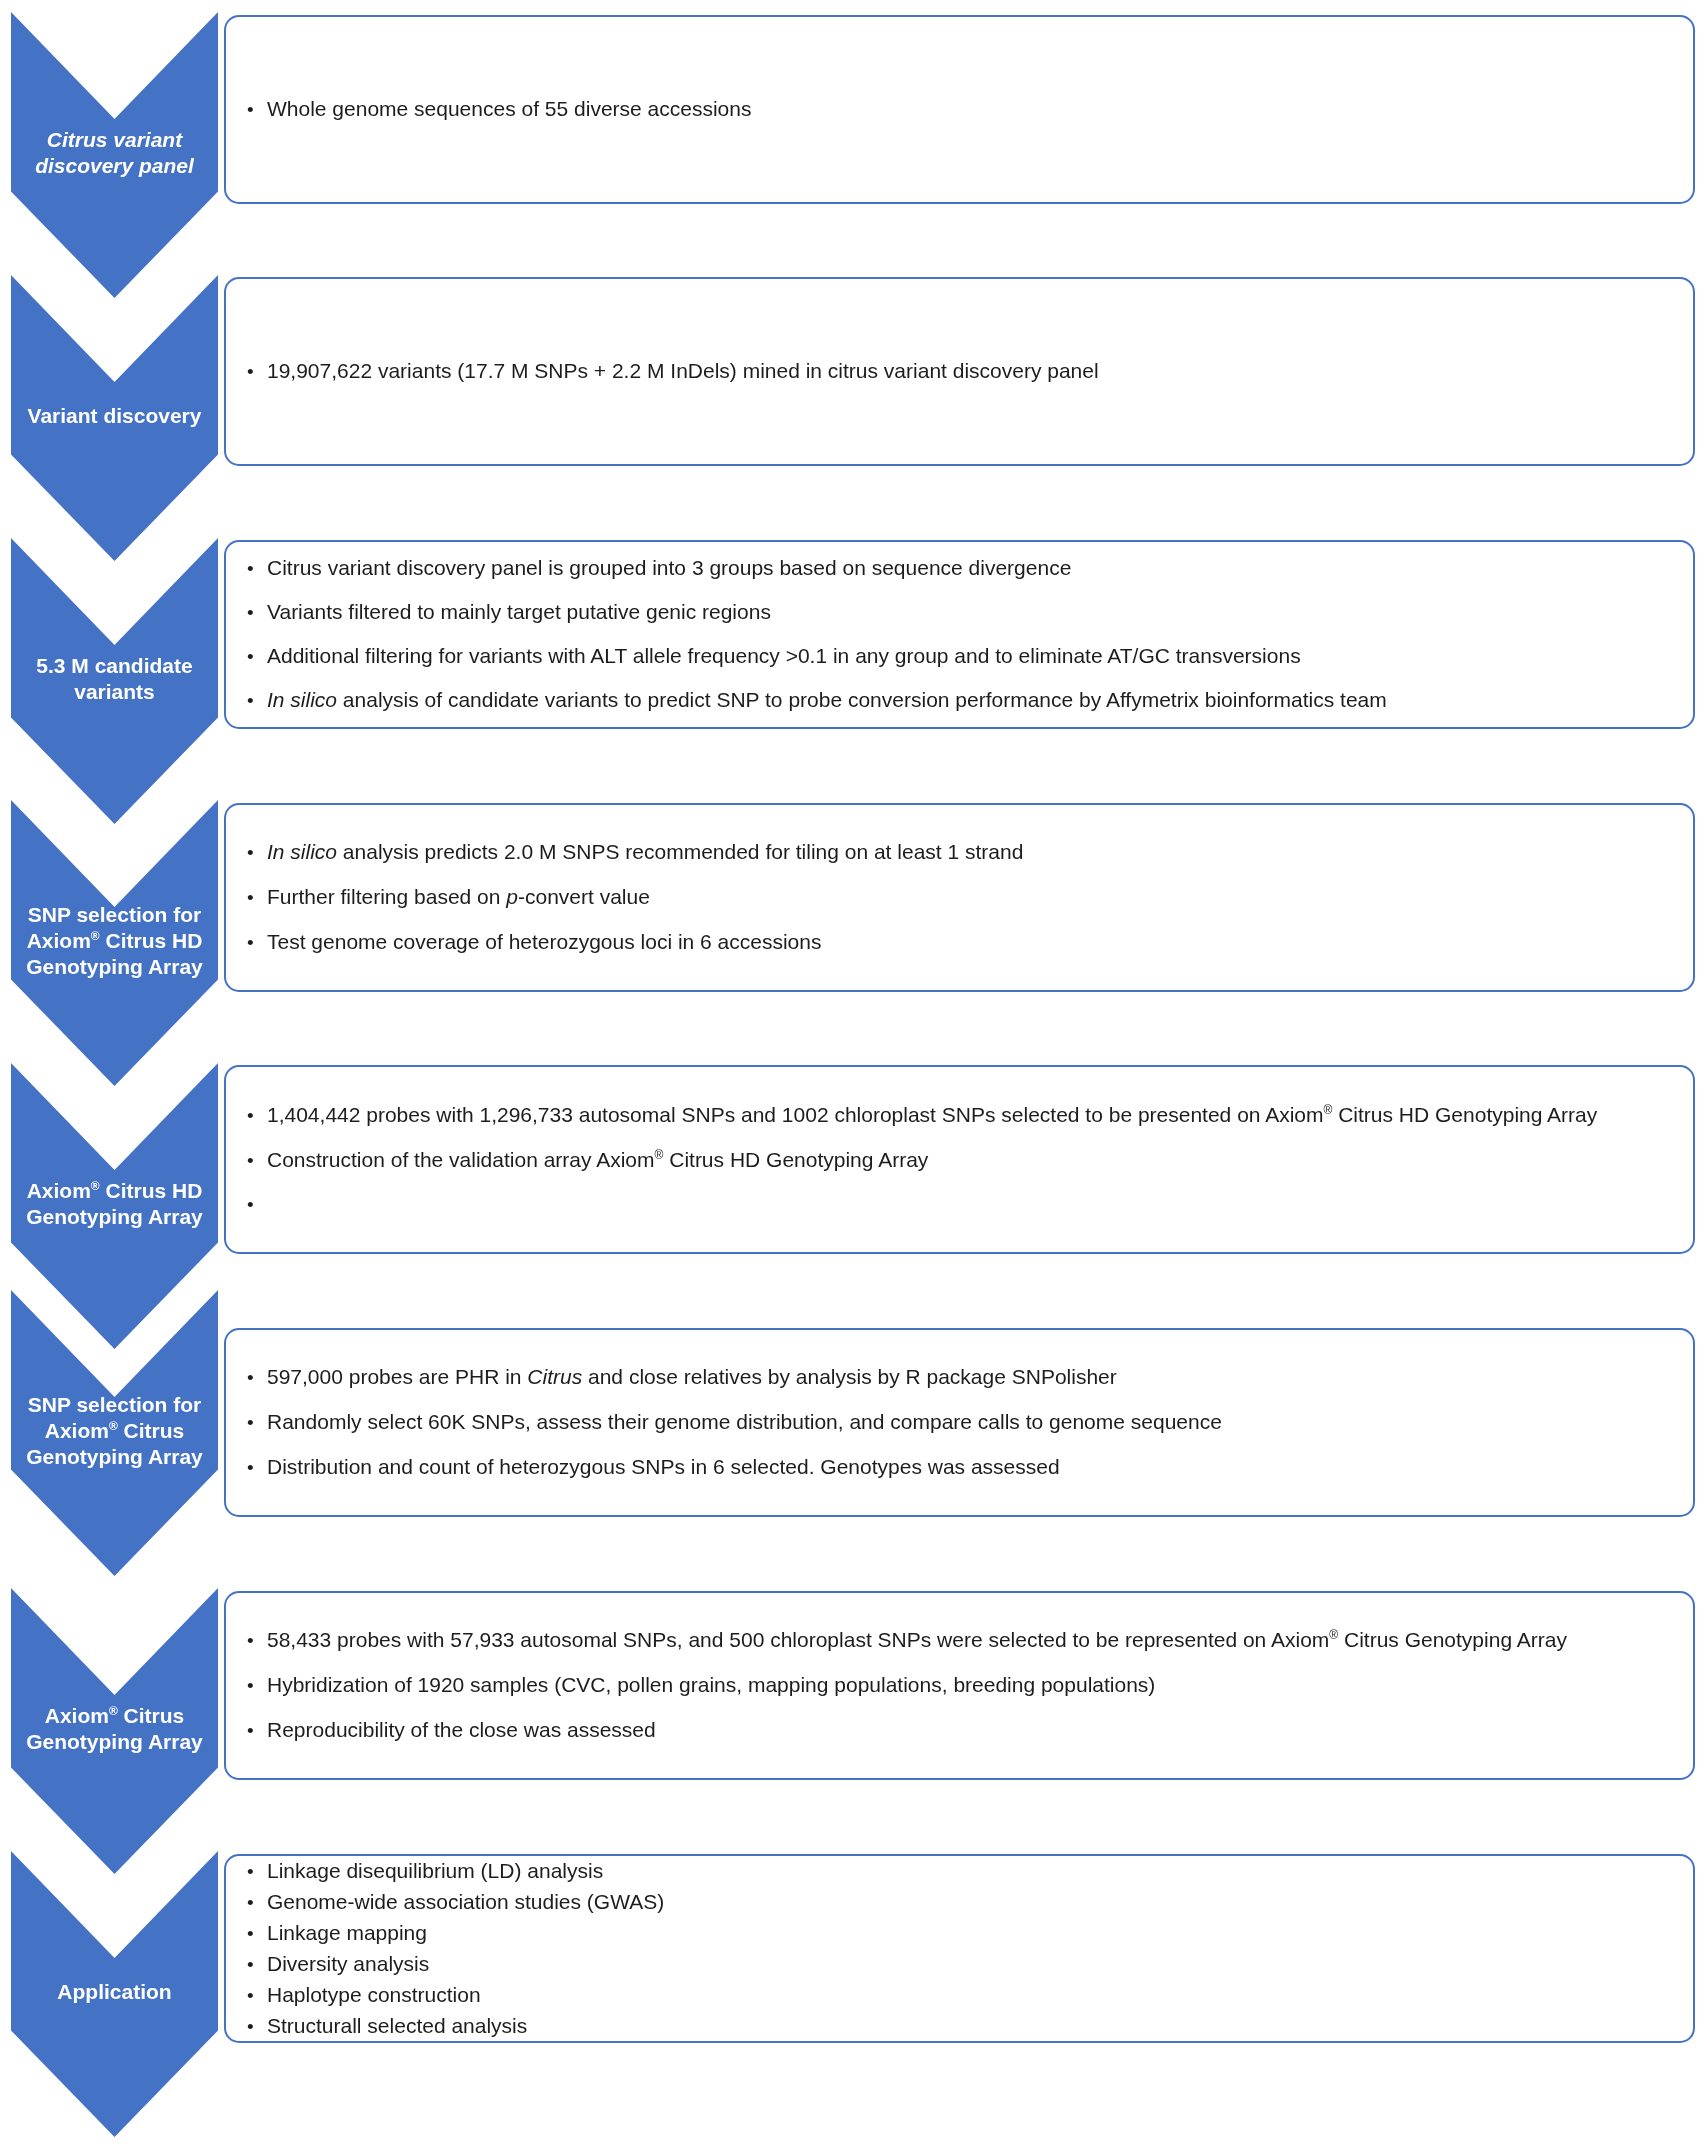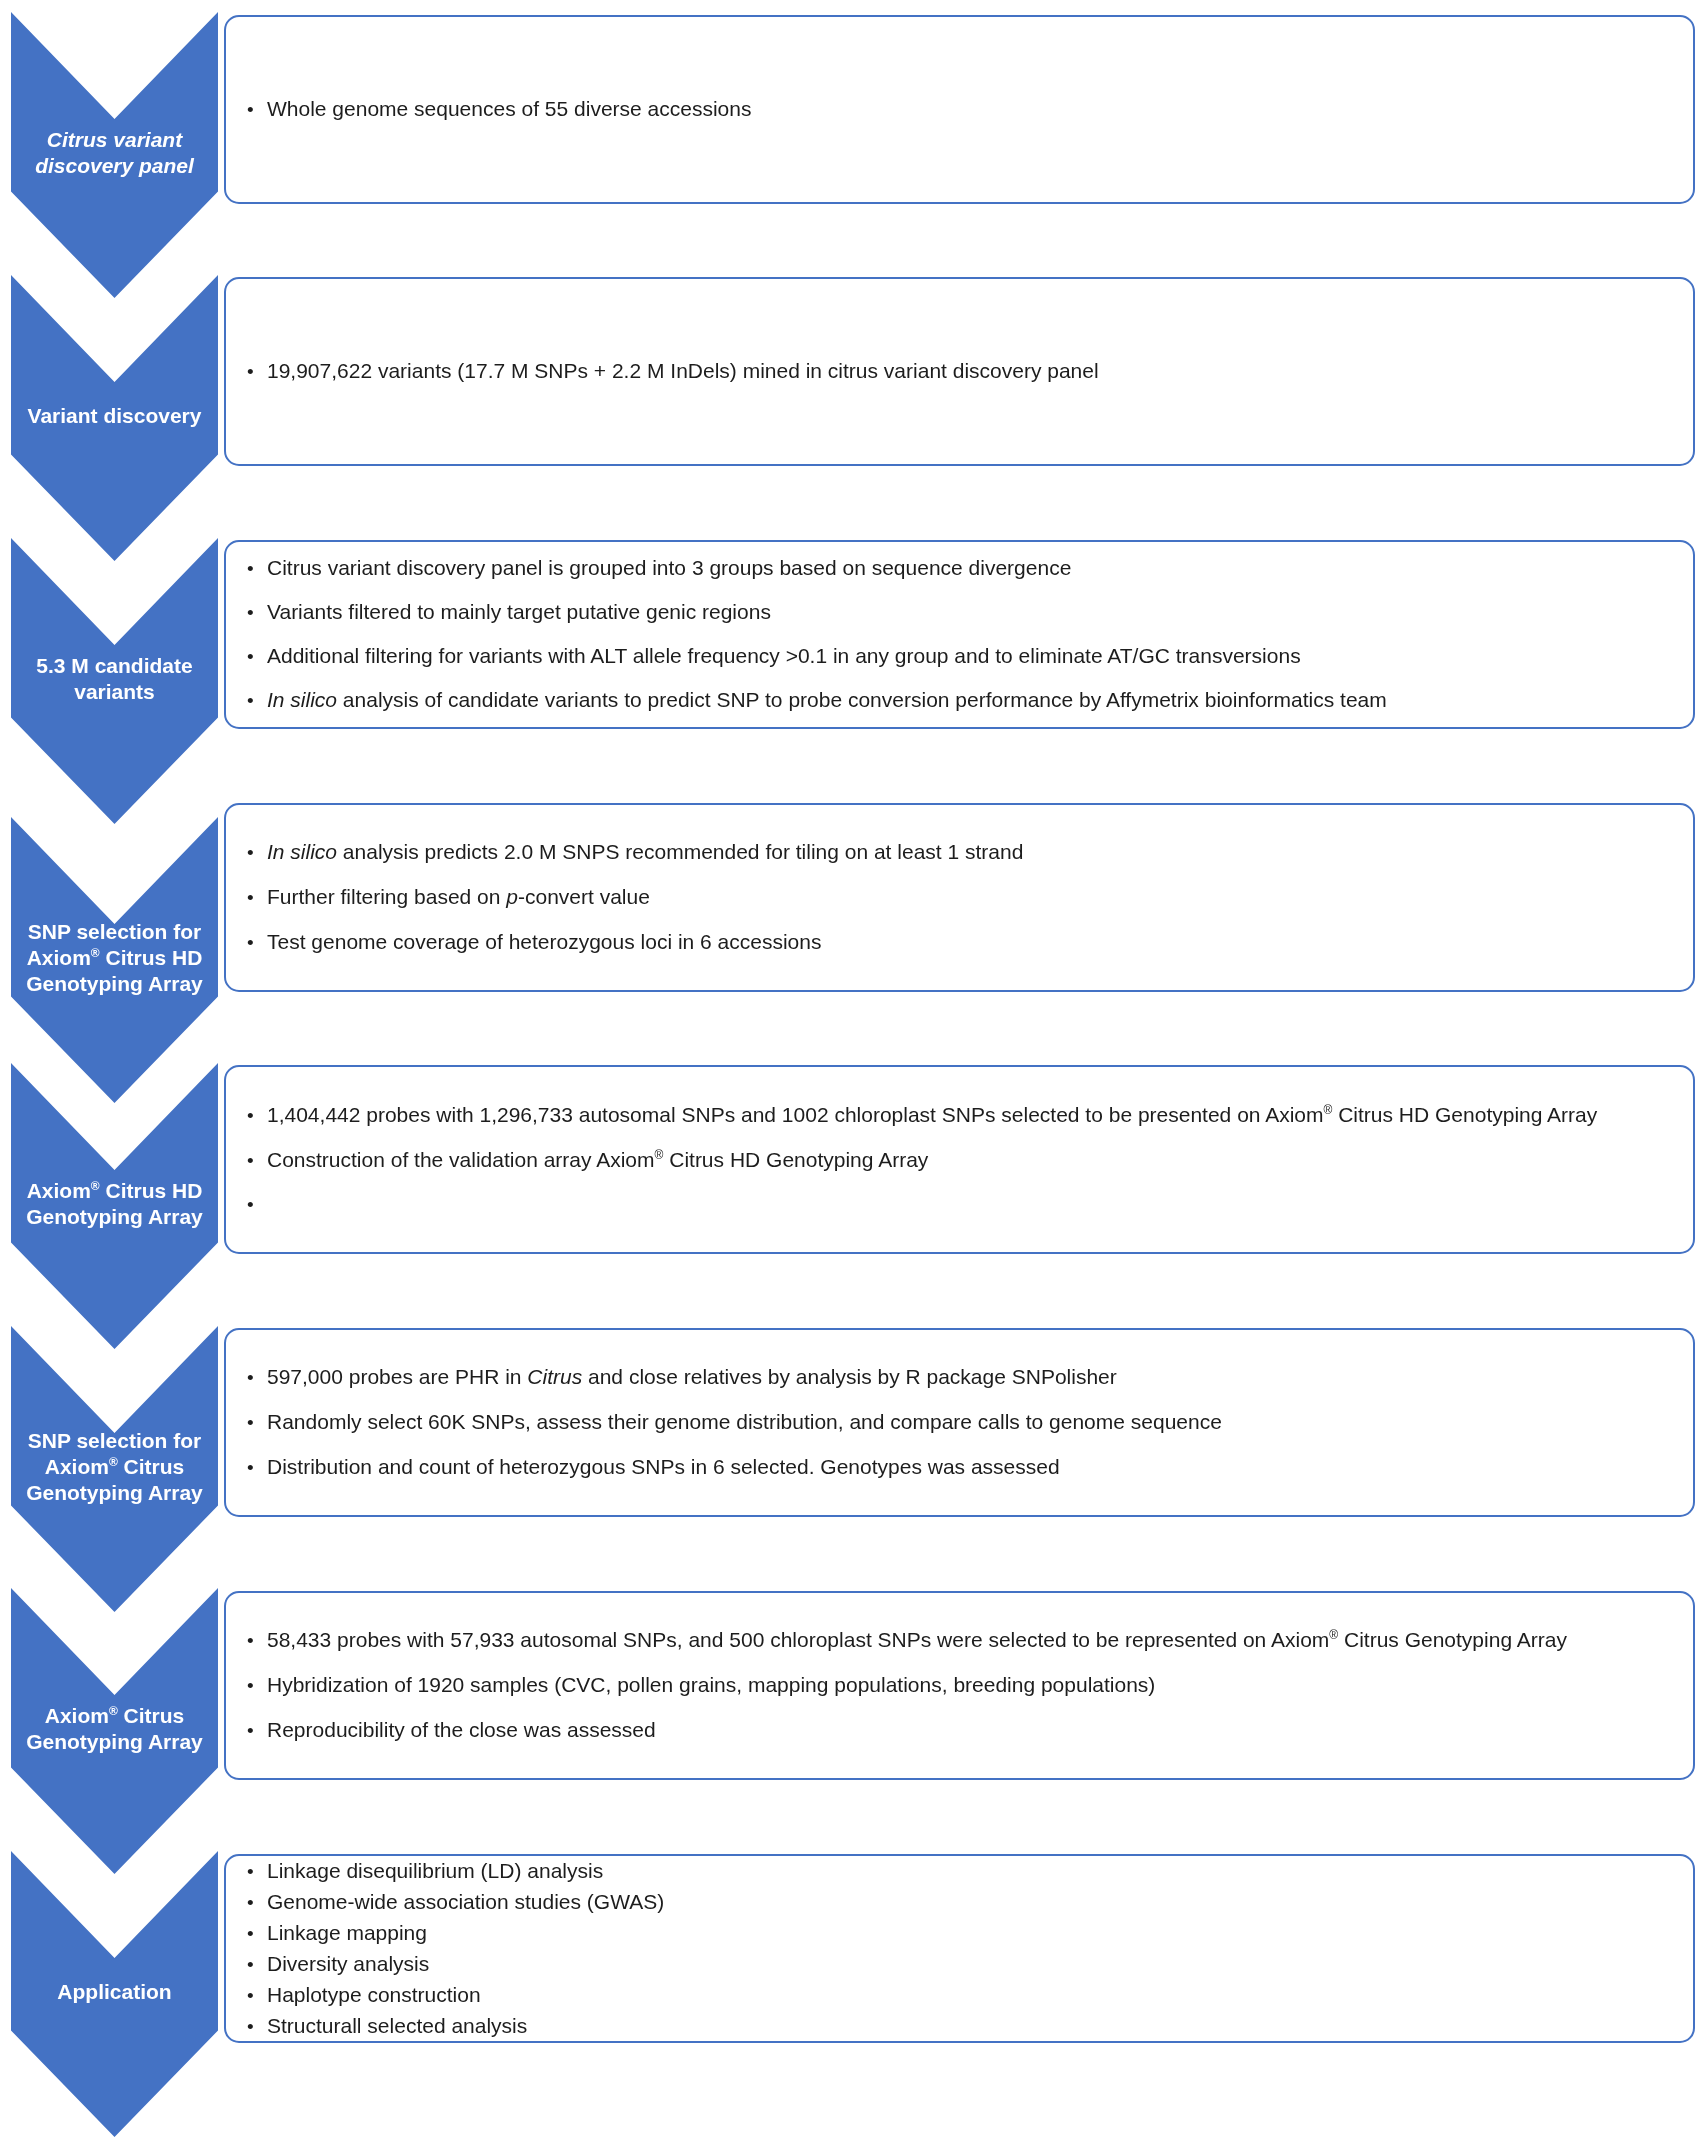--- a/index.html
+++ b/index.html
@@ -136,21 +136,21 @@
           <li class="bullet-item">
             <span class="bullet-dot">•</span>
             <span class="bullet-text"><span>Additional filtering for variants with ALT allele frequency &gt;0.1 in any group and to eliminate AT/GC transversions</span></span>
           </li>
           <li class="bullet-item">
             <span class="bullet-dot">•</span>
             <span class="bullet-text"><i>In silico</i><span> analysis of candidate variants to predict SNP to probe conversion performance by Affymetrix bioinformatics team</span></span>
           </li>
         </ul>
       </div>
-      <div class="step-chevron" style="top: 817px;">
+      <div class="step-chevron" style="top: 800px;">
         <svg viewBox="0 0 420 580" preserveAspectRatio="none">
           <polygon points="0,0 210,217 420,0 420,364 210,580 0,364" fill="#4472c4"></polygon>
         </svg>
         <div class="step-label">
           <div><span>SNP selection for Axiom</span><sup>®</sup><span> Citrus HD Genotyping Array</span></div>
         </div>
       </div>
       <div class="step-box gap-lg" style="top: 803px; color: rgb(29, 29, 29);">
         <ul class="bullet-list">
           <li class="bullet-item">
@@ -183,21 +183,21 @@
           </li>
           <li class="bullet-item">
             <span class="bullet-dot">•</span>
             <span class="bullet-text"><span>Construction of the validation array Axiom</span><sup>®</sup><span> Citrus HD Genotyping Array</span></span>
           </li>
           <li class="bullet-item">
             <span class="bullet-dot">•</span>
           </li>
         </ul>
       </div>
-      <div class="step-chevron" style="top: 1326px;">
+      <div class="step-chevron" style="top: 1290px;">
         <svg viewBox="0 0 420 580" preserveAspectRatio="none">
           <polygon points="0,0 210,217 420,0 420,364 210,580 0,364" fill="#4472c4"></polygon>
         </svg>
         <div class="step-label">
           <div><span>SNP selection for Axiom</span><sup>®</sup><span> Citrus Genotyping Array</span></div>
         </div>
       </div>
       <div class="step-box gap-lg" style="top: 1328px; color: rgb(29, 29, 29);">
         <ul class="bullet-list">
           <li class="bullet-item">

